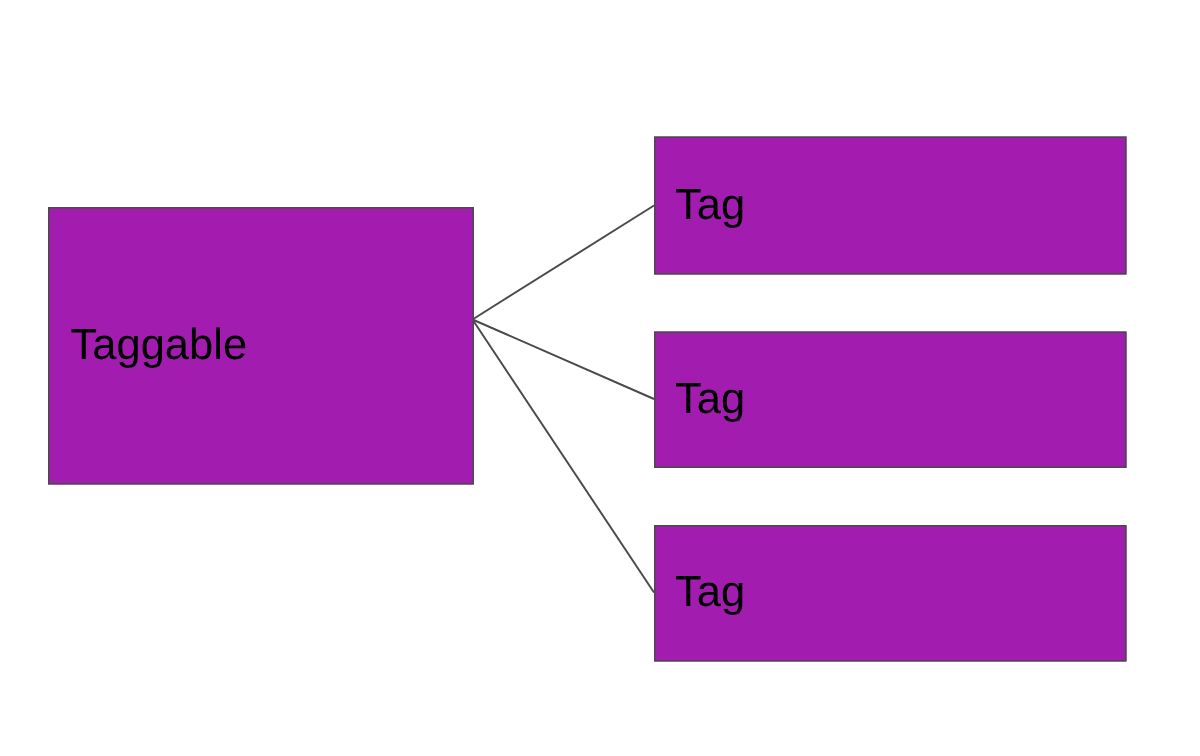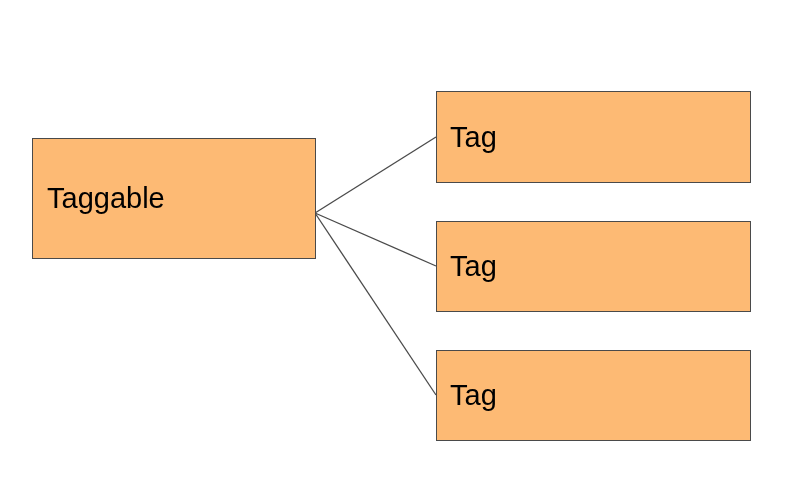--- a/index.html
+++ b/index.html
@@ -18,34 +18,34 @@
   .connectors {
     position: absolute;
     left: 0;
     top: 0;
     width: 800px;
     height: 504px;
   }
   .node {
     position: absolute;
     box-sizing: border-box;
-    background: #fdba74;
+    background: #a21caf;
     border: 1.5px solid #4a4a4a;
     display: flex;
     align-items: center;
     padding-left: 13px;
     font-size: 29px;
     color: #000000;
     letter-spacing: 0px;
   }
   .node-taggable {
     left: 32px;
     top: 138px;
     width: 284px;
-    height: 121px;
+    height: 185px;
     padding-left: 14px;
   }
   .node-tag-1 {
     left: 436px;
     top: 91px;
     width: 315px;
     height: 92px;
   }
   .node-tag-2 {
     left: 436px;

